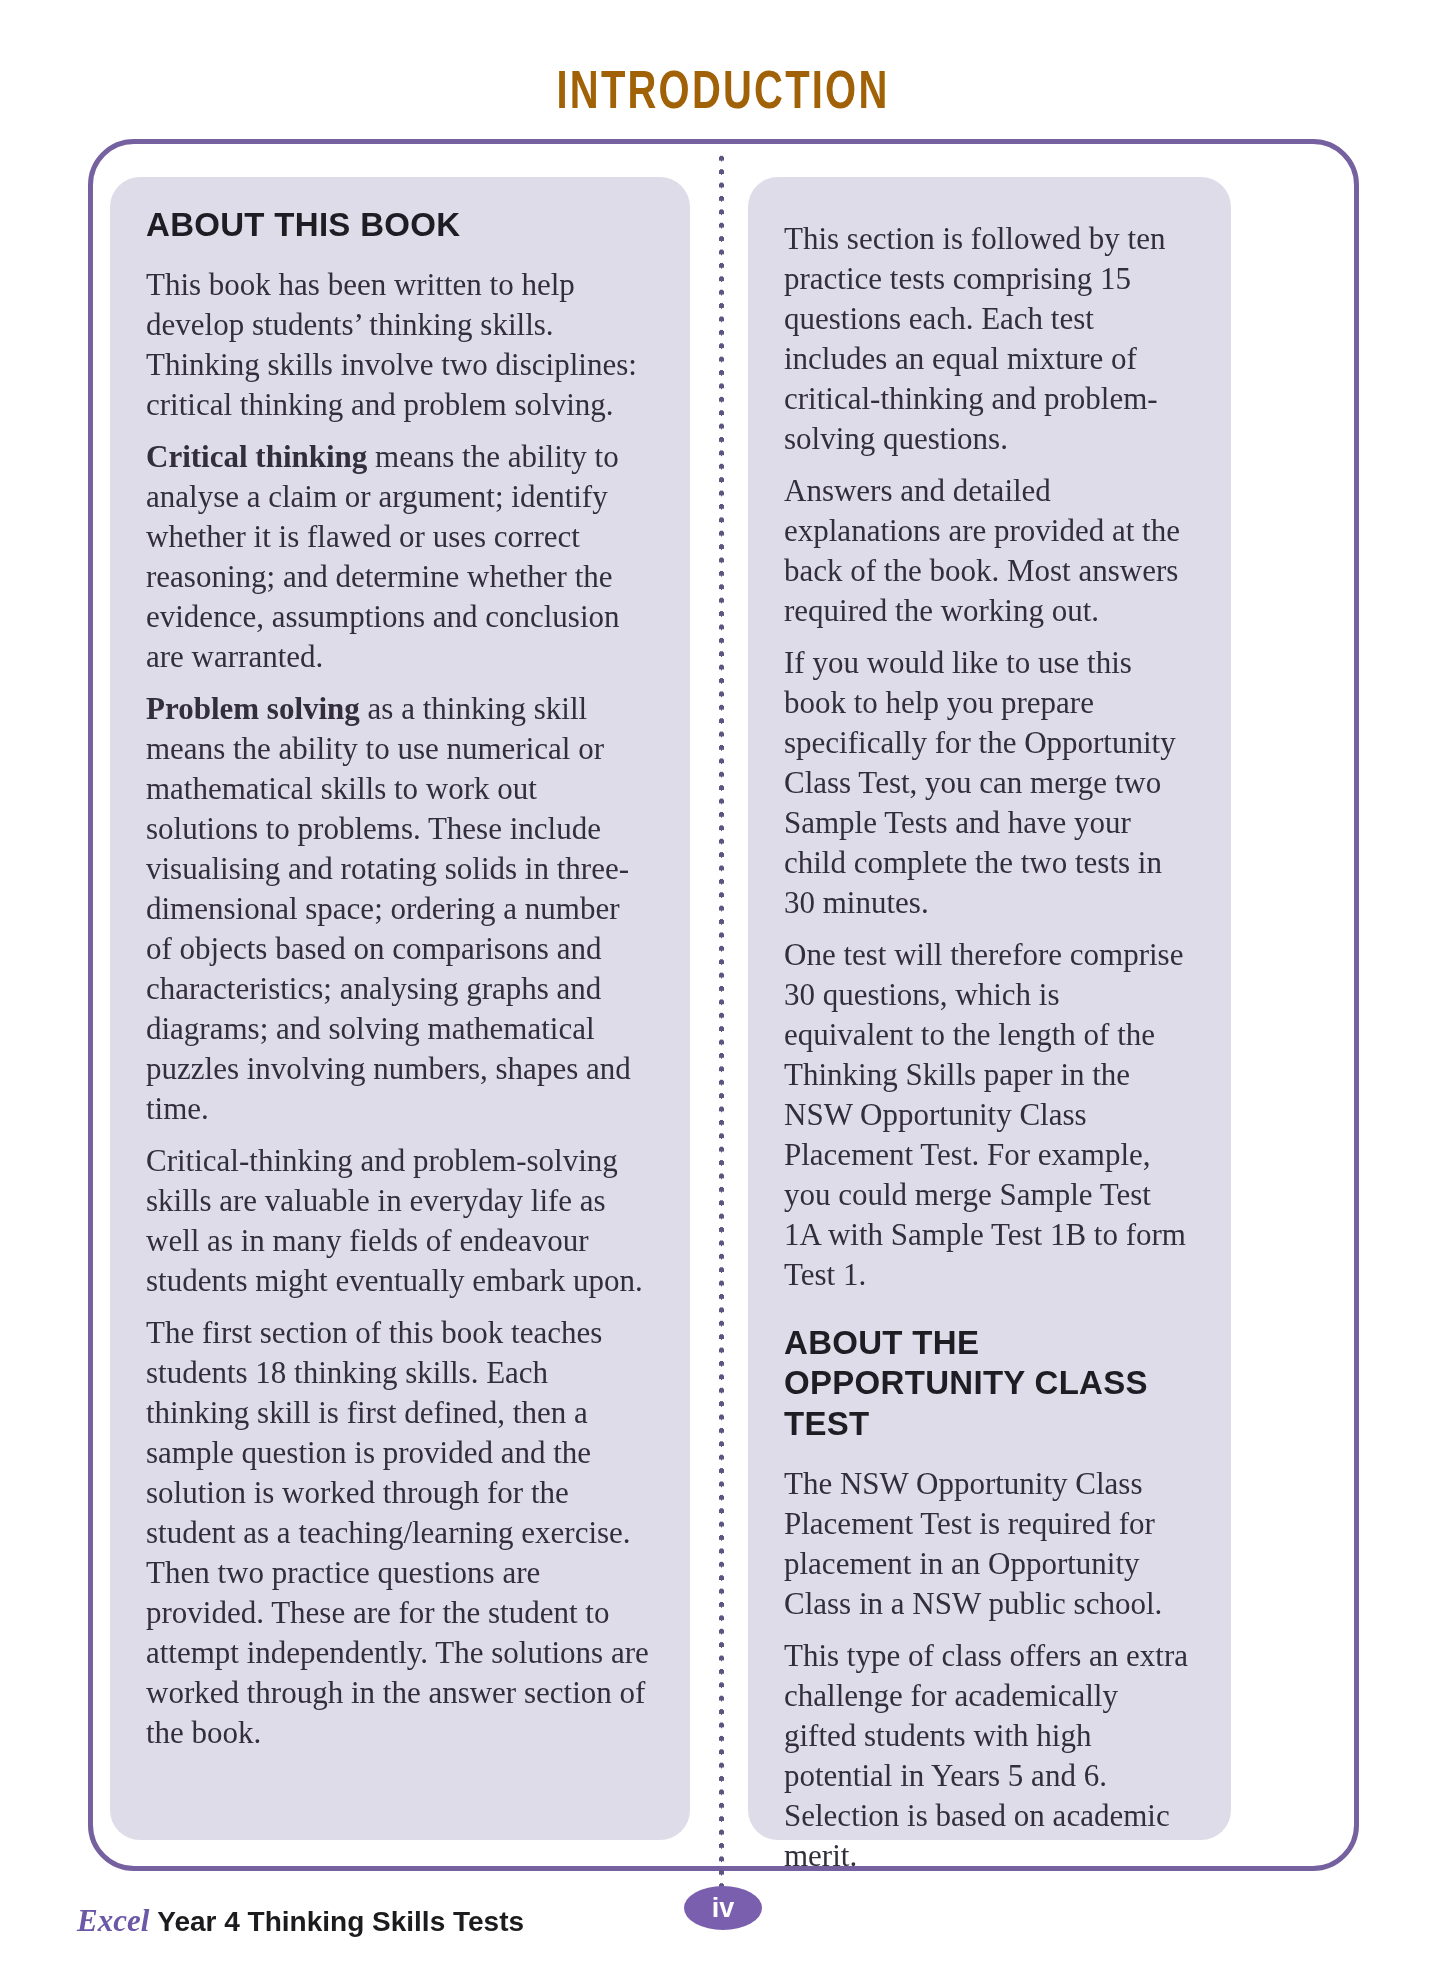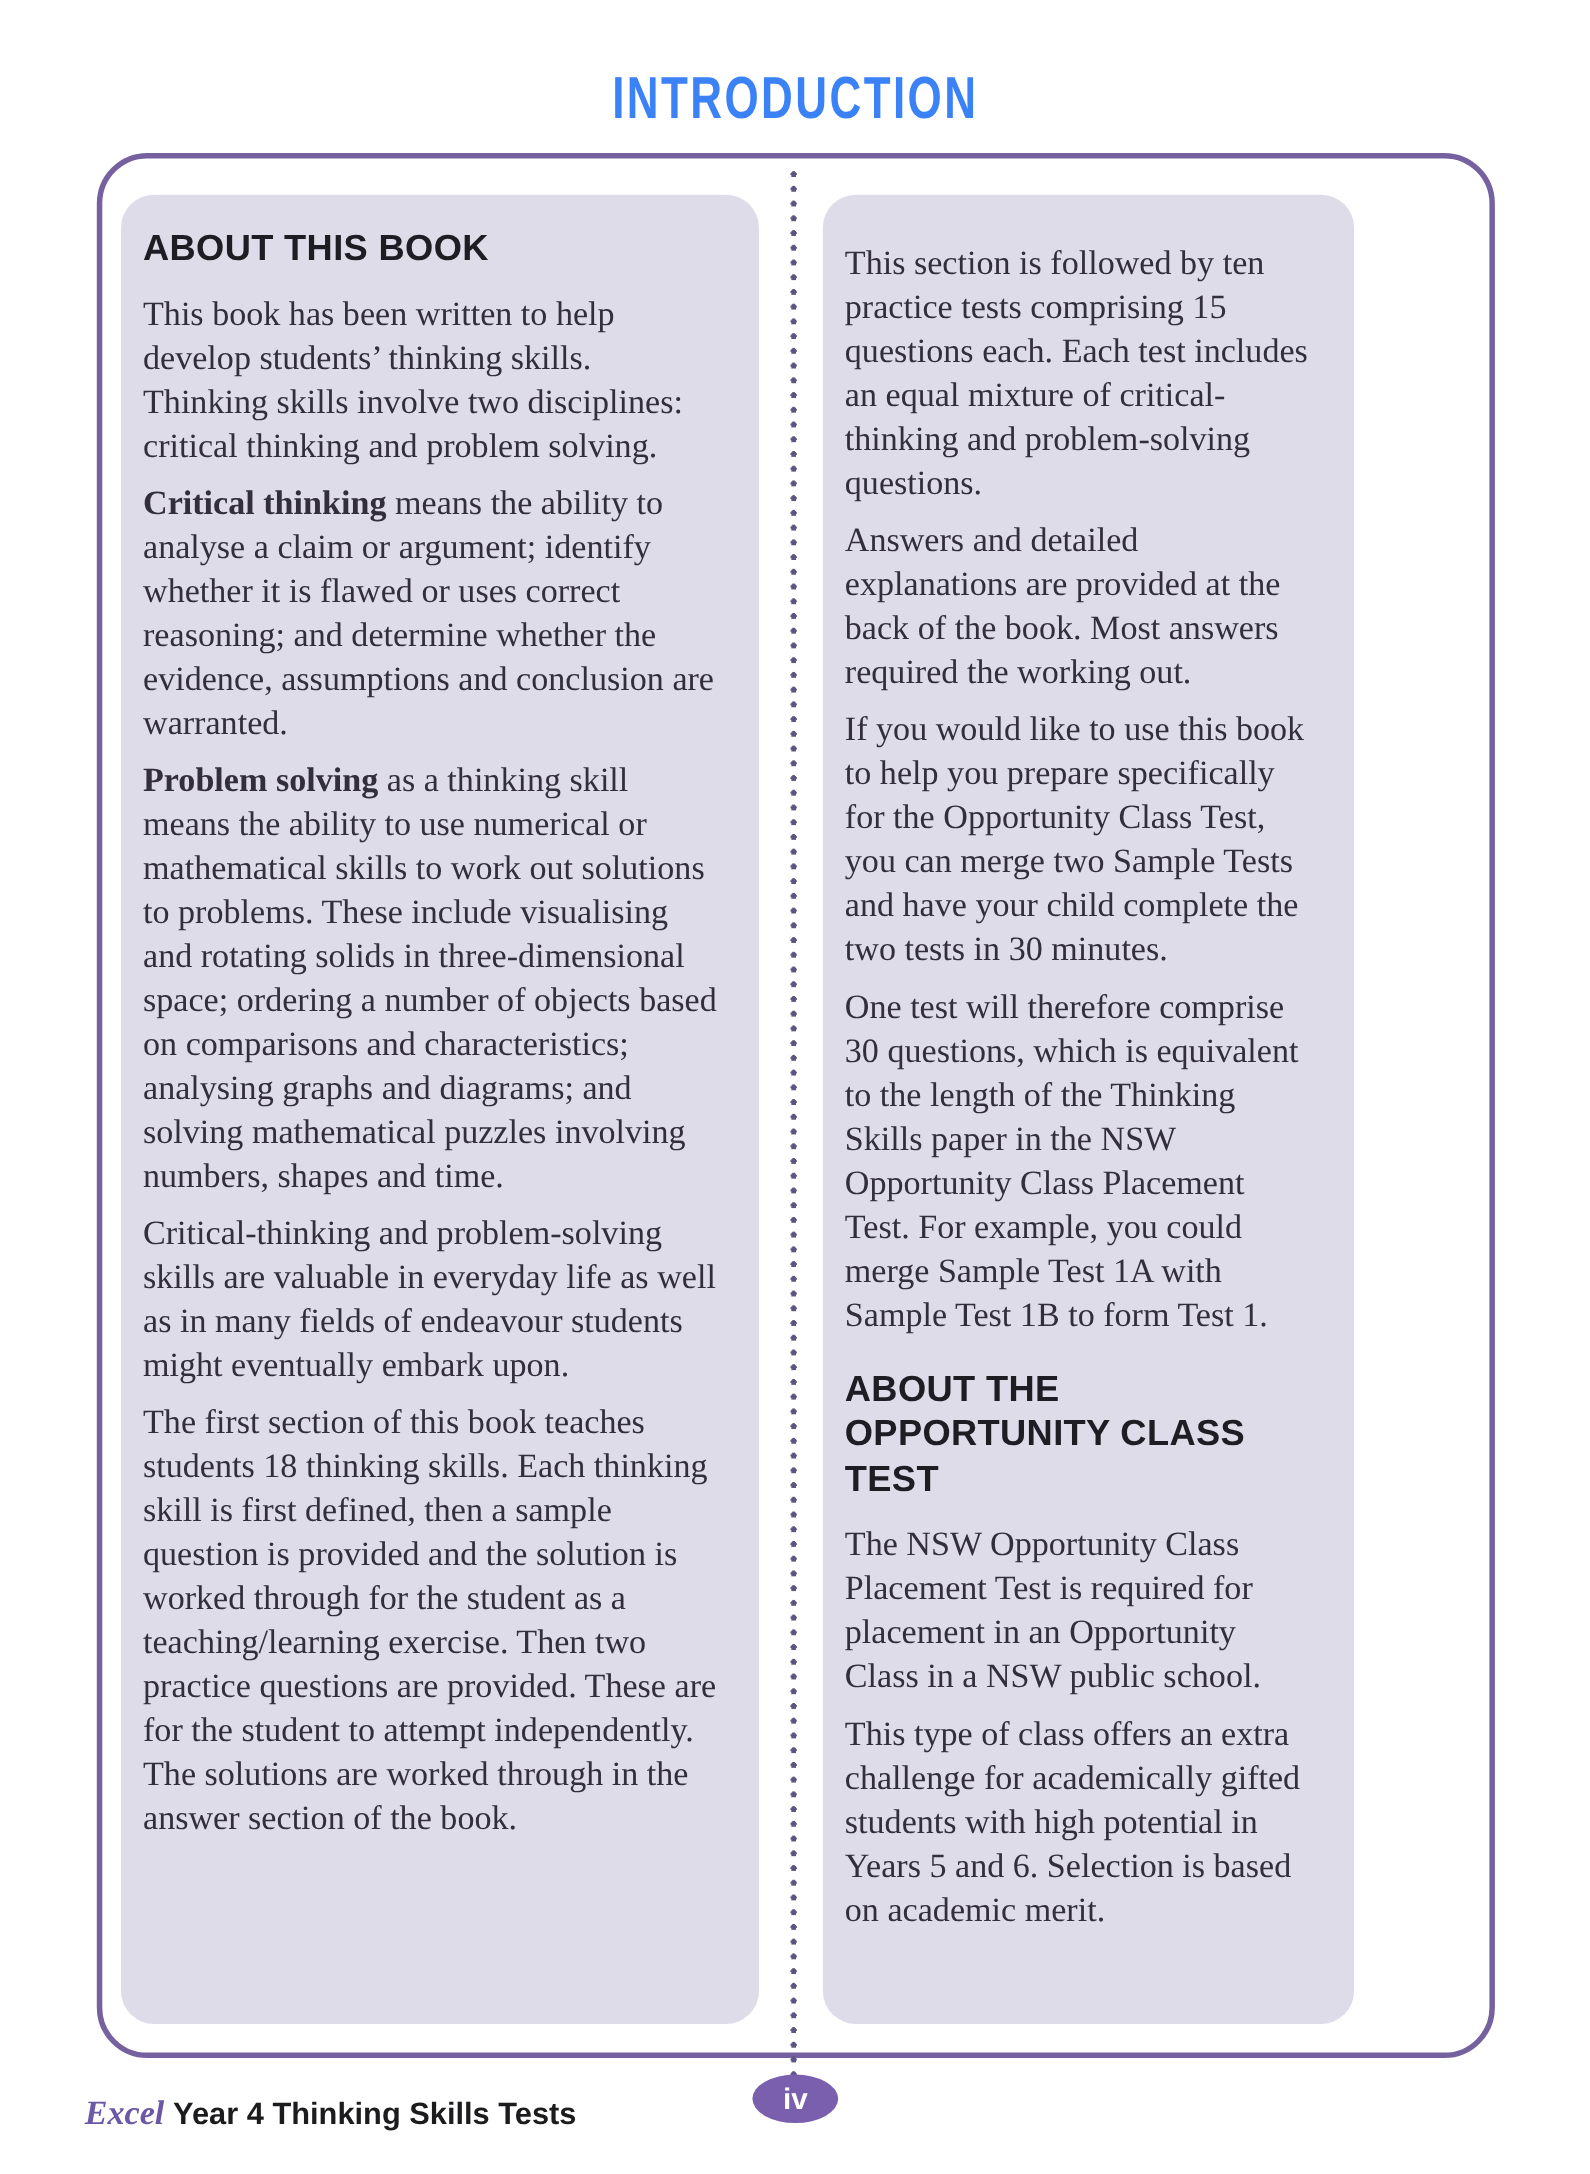--- a/index.html
+++ b/index.html
@@ -15,21 +15,21 @@
     font-family: "Liberation Serif", serif;
   }
 
   
   .page-title {
     position: absolute;
     top: 62px;
     left: 0;
     width: 100%;
     text-align: center;
-    color: #3b82f6;
+    color: #a16207;
     font-family: "Liberation Sans", sans-serif;
     font-weight: 700;
     font-size: 54px;
     line-height: 1;
   }
   .page-title .condensed {
     display: inline-block;
     transform: scaleX(0.74);
     transform-origin: center;
     letter-spacing: 3px;
@@ -62,21 +62,21 @@
   }
 
   
   .panel {
     position: absolute;
     top: 177px;
     height: 1663px;
     background: #dfdce9;
     border-radius: 30px;
     box-sizing: border-box;
-    padding: 28px 38px 30px 20px;
+    padding: 28px 38px 30px 36px;
     color: #322e3c;
     font-size: 31px;
     line-height: 40px;
     z-index: 2;
   }
   .panel.left  { left: 110px; width: 580px; }
   .panel.right { left: 748px; width: 483px; }
 
   .panel h2 {
     font-family: "Liberation Sans", sans-serif;

